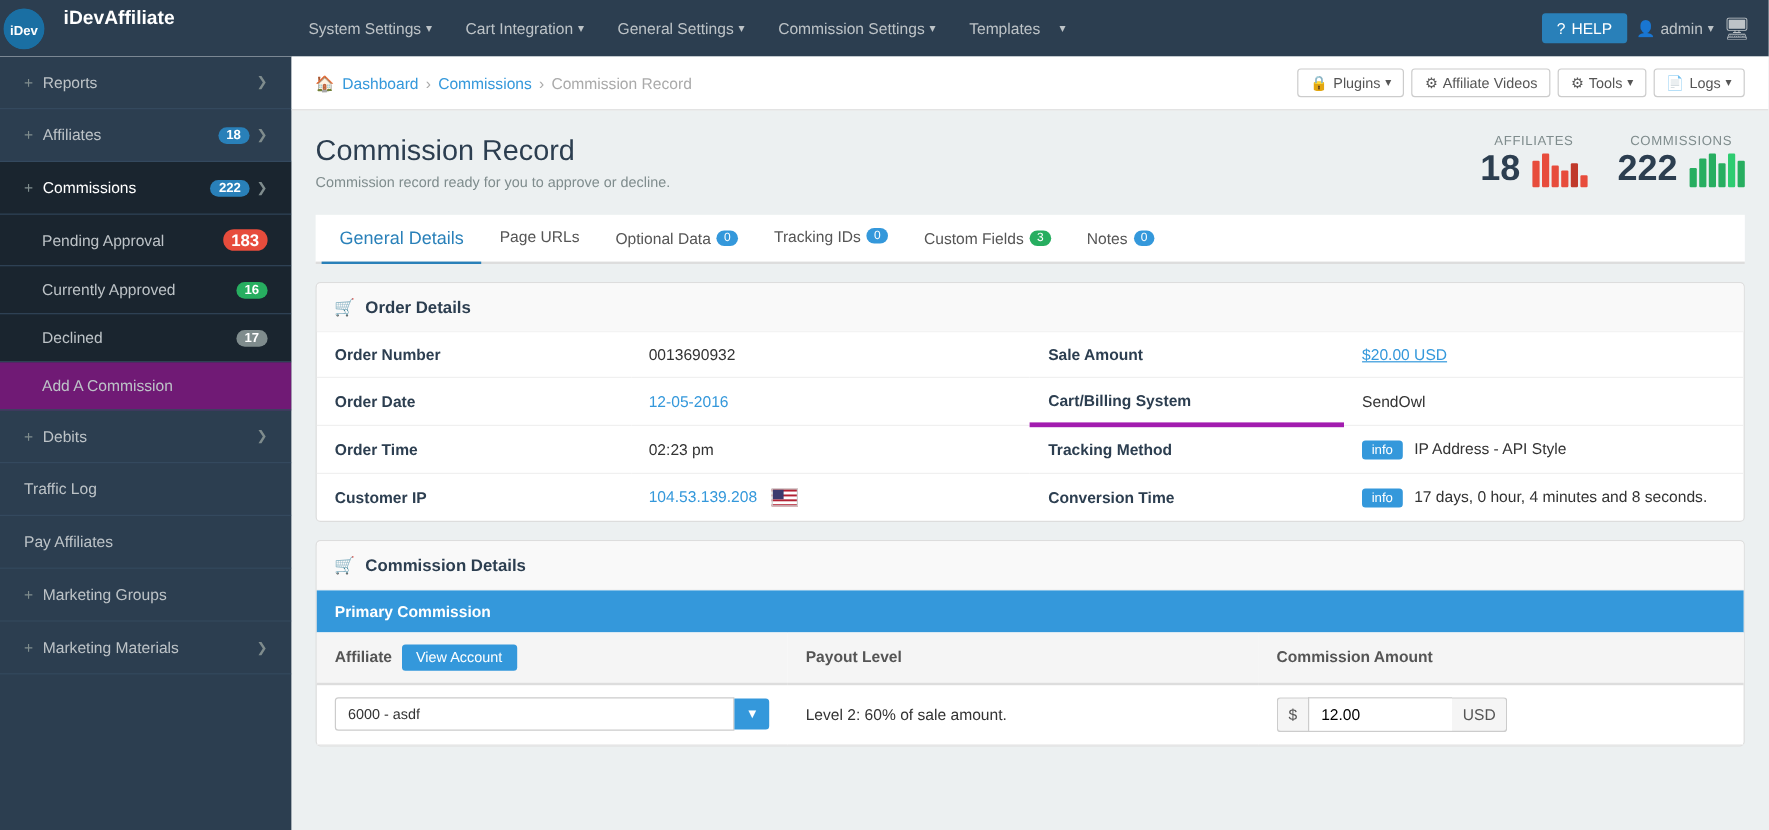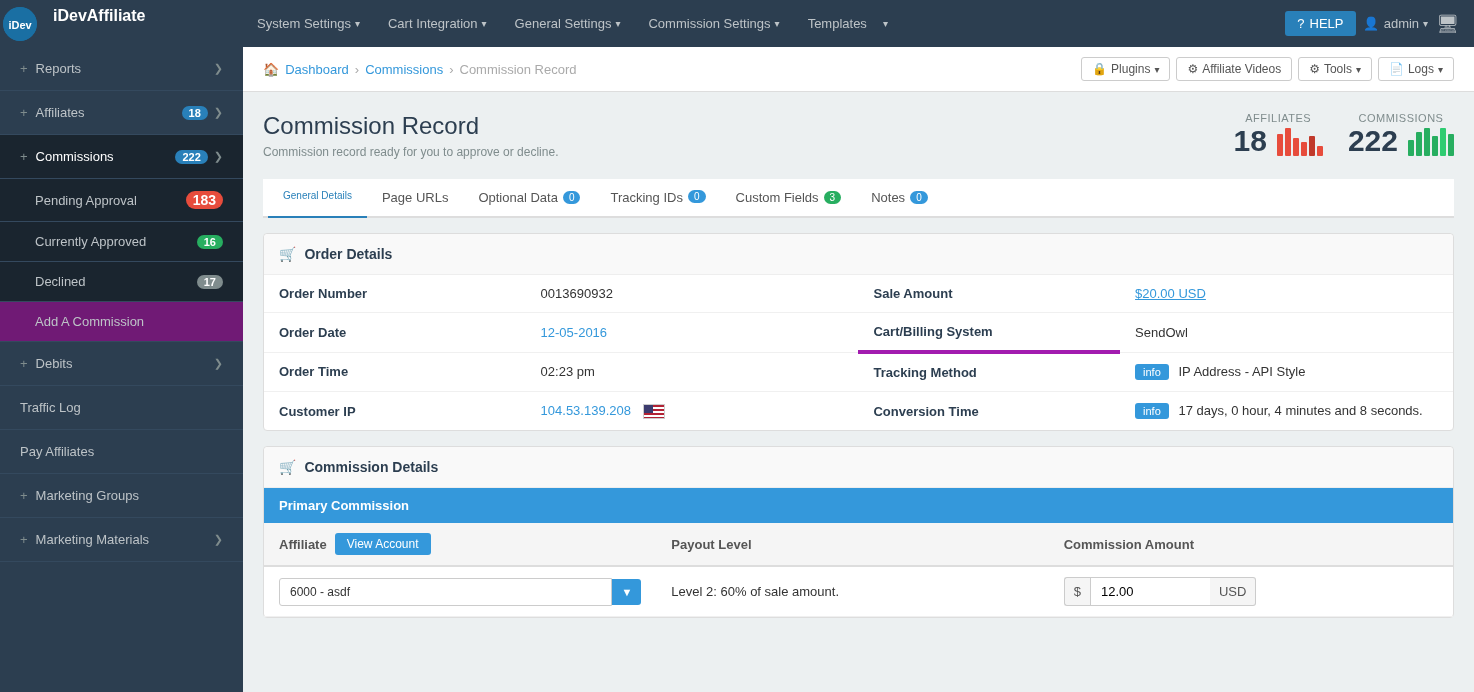--- a/index.html
+++ b/index.html
@@ -212,21 +212,21 @@
                 <div style="width:6px; height:20px; background:#27ae60; border-radius:1px;"></div>
                 <div style="width:6px; height:28px; background:#2ecc71; border-radius:1px;"></div>
                 <div style="width:6px; height:22px; background:#27ae60; border-radius:1px;"></div>
               </div>
             </div>
           </div>
         </div>
       </div>
 
       <div style="display:flex; border-bottom:2px solid #ddd; margin-bottom:15px; background:white; padding:0 5px;">
-        <div style="padding:11px 15px; cursor:pointer; color:#2980b9; font-size:10px; border-bottom:2px solid #2980b9; margin-bottom:-2px; font-weight:500;">
+        <div style="padding:11px 15px; cursor:pointer; color:#2980b9; font-size:15px; border-bottom:2px solid #2980b9; margin-bottom:-2px; font-weight:500;">
           <span>General Details</span>
         </div>
         <div style="padding:11px 15px; cursor:pointer; color:#555; font-size:13px; border-bottom:2px solid transparent; margin-bottom:-2px;">
           <span>Page URLs</span>
         </div>
         <div style="padding:11px 15px; cursor:pointer; color:#555; font-size:13px; border-bottom:2px solid transparent; margin-bottom:-2px; display:flex; align-items:center; gap:5px;">
           <span>Optional Data</span>
           <span style="background:#3498db; color:white; border-radius:10px; padding:1px 6px; font-size:10px;">0</span>
         </div>
         <div style="padding:11px 15px; cursor:pointer; color:#555; font-size:13px; border-bottom:2px solid transparent; margin-bottom:-2px; display:flex; align-items:flex-start; gap:5px;">

